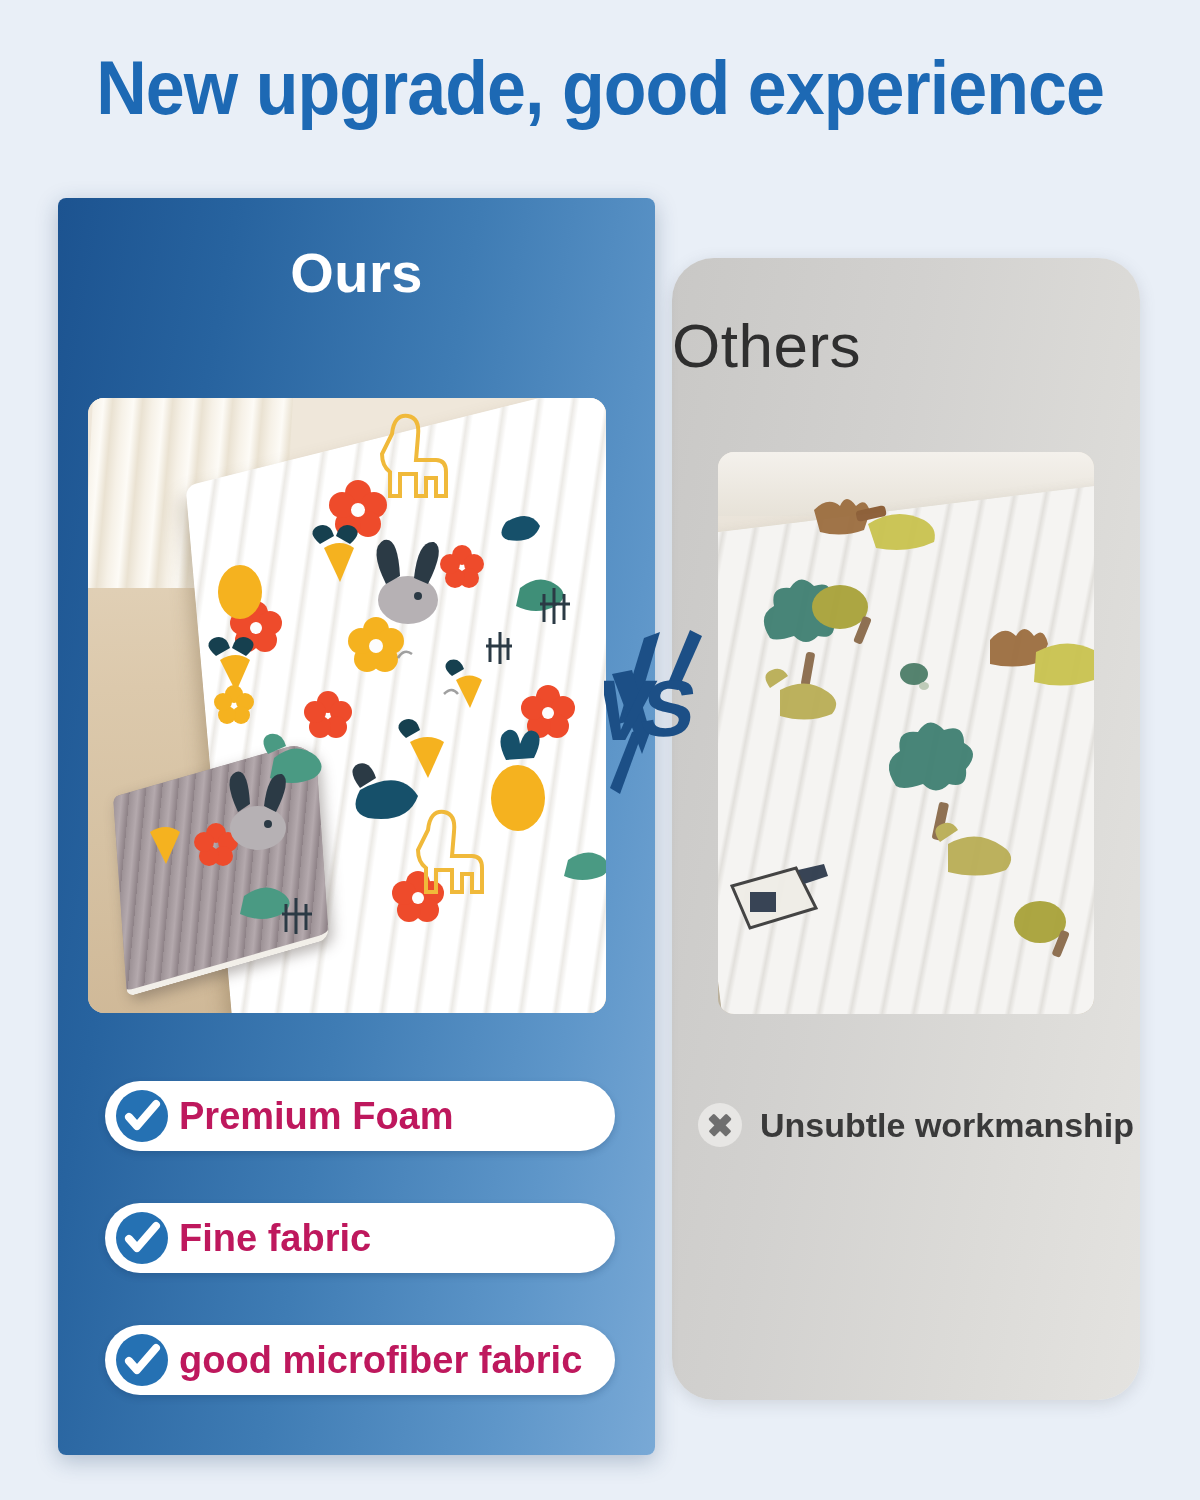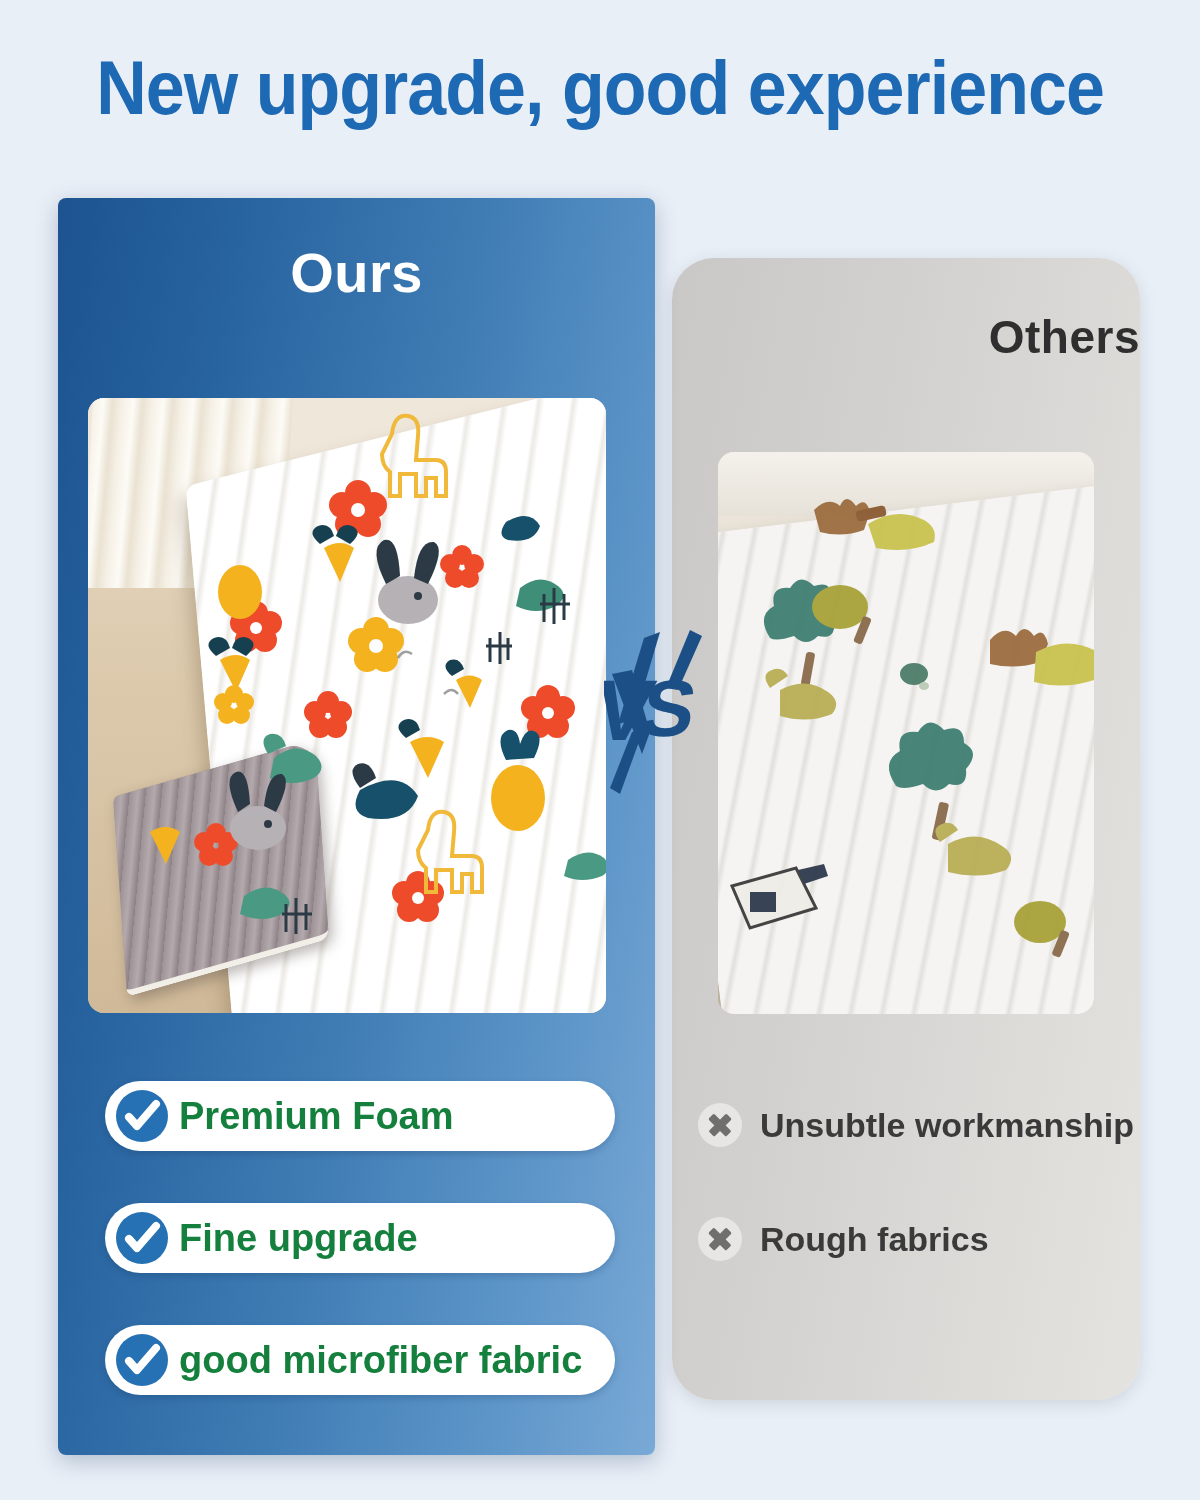--- a/index.html
+++ b/index.html
@@ -49,23 +49,23 @@
     height: 1142px;
     border-radius: 42px;
     background: linear-gradient(100deg, #c9c8c6 0%, #d2d1cf 38%, #dcdbd8 72%, #e4e3e0 100%);
     box-shadow: 0 4px 16px rgba(90, 95, 105, 0.18);
   }
   .others-title {
     position: absolute;
     top: 52px;
     left: 0;
     width: 100%;
-    text-align: right;
-    font-size: 46px;
-    font-weight: bold;
+    text-align: left;
+    font-size: 62px;
+    font-weight: normal;
     color: #2f2f2f;
     letter-spacing: 0.5px;
   }
   .others-photo {
     position: absolute;
     left: 46px;
     top: 194px;
     width: 376px;
     height: 562px;
     border-radius: 16px;
@@ -170,21 +170,21 @@
     border-radius: 50%;
     background: #2571b3;
     margin-left: 11px;
     position: relative;
   }
   .check-badge svg { position: absolute; left: 0; top: 0; }
   .pill-label {
     margin-left: 11px;
     font-size: 38px;
     font-weight: bold;
-    color: #15803d;
+    color: #be185d;
     white-space: nowrap;
   }
 
   
   .vs-badge {
     position: absolute;
     left: 604px;
     top: 628px;
     width: 112px;
     height: 170px;
@@ -293,24 +293,20 @@
           <ellipse cx="206" cy="234" rx="5" ry="4" fill="#bcc9b6"></ellipse>
         </g>
       </svg>
     </div>
 
     <div class="others-list">
       <div class="others-row">
         <span class="x-badge"></span>
         <span class="others-label">Unsubtle workmanship</span>
       </div>
-      <div class="others-row">
-        <span class="x-badge"></span>
-        <span class="others-label">Rough fabrics</span>
-      </div>
     </div>
   </div>
 
   <div class="panel-ours">
     <div class="ours-title">Ours</div>
 
     <div class="ours-photo">
       <div class="floor-ours"></div>
       <div class="curtain"></div>
       <div class="mat-ours"></div>
@@ -464,21 +460,21 @@
             </svg>
         </span>
         <span class="pill-label">Premium Foam</span>
       </div>
       <div class="pill">
         <span class="check-badge">
           <svg width="52" height="52" viewBox="0 0 52 52">
               <path d="M13 27 l8 9 l19 -22" stroke="#ffffff" stroke-width="8" fill="none" stroke-linecap="round" stroke-linejoin="round"></path>
             </svg>
         </span>
-        <span class="pill-label">Fine upgrade</span>
+        <span class="pill-label">Fine fabric</span>
       </div>
       <div class="pill">
         <span class="check-badge">
           <svg width="52" height="52" viewBox="0 0 52 52">
               <path d="M13 27 l8 9 l19 -22" stroke="#ffffff" stroke-width="8" fill="none" stroke-linecap="round" stroke-linejoin="round"></path>
             </svg>
         </span>
         <span class="pill-label">good microfiber fabric</span>
       </div>
     </div>

